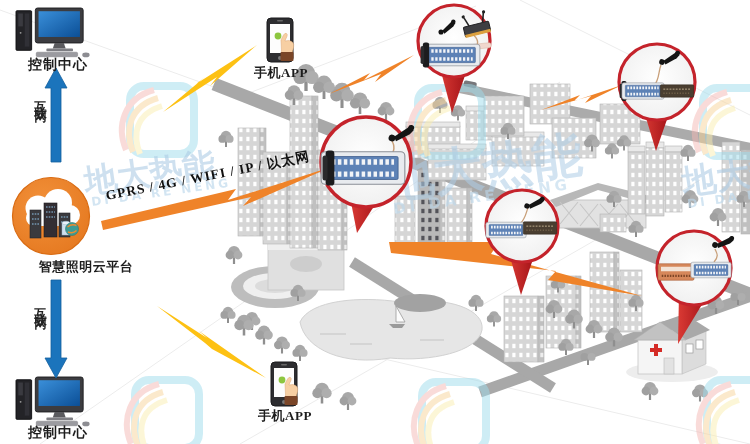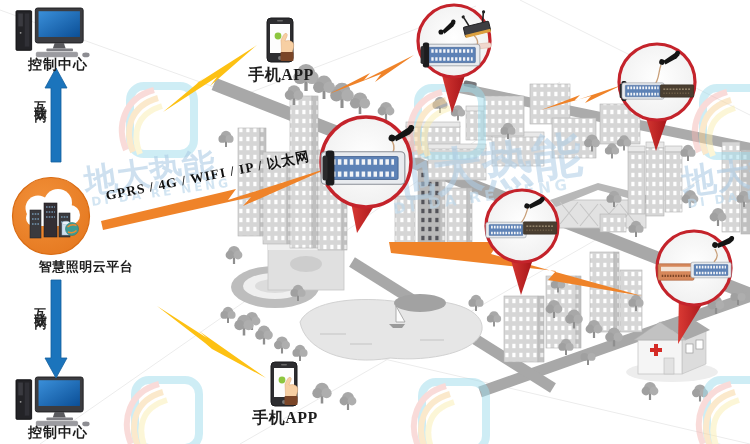--- a/index.html
+++ b/index.html
@@ -2,21 +2,21 @@
 <html><head>
 <meta charset="utf-8">
 <style>
   html,body{margin:0;padding:0;background:#fff;}
   .stage{position:relative;width:750px;height:444px;background:#ffffff;overflow:hidden;
          font-family:"Liberation Serif","DejaVu Serif",serif;}
   .stage svg{position:absolute;left:0;top:0;}
   .lab{position:absolute;font-weight:bold;color:#1d1d1d;text-align:center;line-height:1.15;}
   .lab-cc{width:88px;font-size:14px;letter-spacing:1px;}
   .lab-cloud{width:108px;font-size:13px;letter-spacing:.5px;padding-left:32px;}
-  .lab-app{width:70px;font-size:16px;letter-spacing:.5px;}
+  .lab-app{width:70px;font-size:13px;letter-spacing:.5px;}
   .lab-vert{writing-mode:vertical-rl;text-orientation:upright;font-size:12.5px;letter-spacing:5px;color:#222;}
   .lab-proto{white-space:nowrap;font-size:13.5px;letter-spacing:1px;transform:rotate(-11deg);transform-origin:0 50%;color:#111;}
   .wm-cn{font-family:"DejaVu Sans",sans-serif;font-weight:bold;}
   .wm-en{font-family:"DejaVu Sans",sans-serif;font-weight:bold;}
 </style>
 </head>
 <body>
 
 <div class="stage">
 

